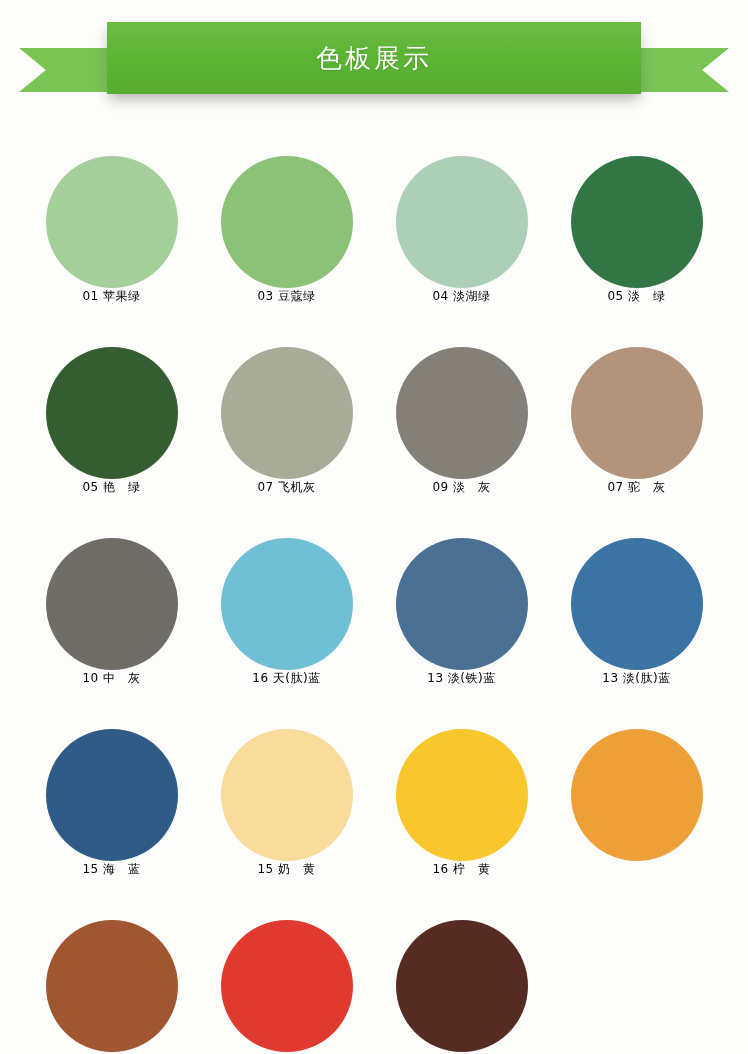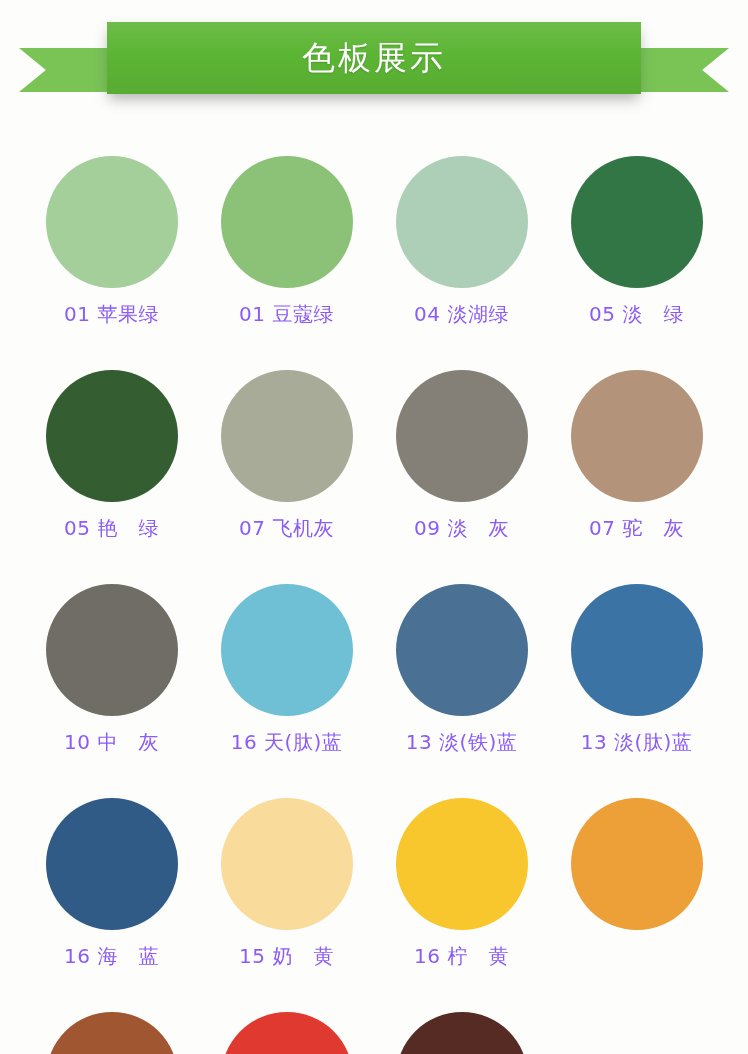--- a/index.html
+++ b/index.html
@@ -44,21 +44,21 @@
     background: linear-gradient(180deg, rgba(255,255,255,0.10) 0%, rgba(255,255,255,0) 45%, rgba(0,0,0,0.05) 100%);
     pointer-events: none;
   }
   .ribbon-title {
     position: absolute;
     inset: 0;
     display: flex;
     align-items: center;
     justify-content: center;
     color: #ffffff;
-    font-size: 33px;
+    font-size: 26px;
     letter-spacing: 3px;
     font-weight: 400;
     text-shadow: 0 1px 2px rgba(0,0,0,0.16);
     white-space: nowrap;
   }
 
   
   .tail {
     position: absolute;
     top: 48px;
@@ -104,23 +104,22 @@
     flex-direction: column;
     align-items: center;
   }
   .chip {
     width: 132px;
     height: 132px;
     border-radius: 50%;
     background: #ccc;
   }
   .chip-label {
-    margin-top: 13px;
-    font-size: 20px;
-    color: #8b5cf6;
+    font-size: 12px;
+    color: #000000;
     letter-spacing: 0.5px;
     white-space: pre;
     font-family: "DejaVu Sans", "Liberation Sans", sans-serif;
   }
 </style>
 </head>
 <body style="background: rgb(253, 253, 251);">
 
 <div class="banner-wrap">
   <div class="tail tail-left" style="background: rgb(121, 196, 85);"></div>
@@ -133,21 +132,21 @@
   </div>
 </div>
 
 <div class="palette" id="palette">
     <div class="swatch">
       <div class="chip" style="background: rgb(164, 206, 154);"></div>
       <div class="chip-label">01 苹果绿</div>
     </div>
     <div class="swatch">
       <div class="chip" style="background: rgb(139, 194, 120);"></div>
-      <div class="chip-label">01 豆蔻绿</div>
+      <div class="chip-label">03 豆蔻绿</div>
     </div>
     <div class="swatch">
       <div class="chip" style="background: rgb(173, 207, 184);"></div>
       <div class="chip-label">04 淡湖绿</div>
     </div>
     <div class="swatch">
       <div class="chip" style="background: rgb(50, 118, 69);"></div>
       <div class="chip-label">05 淡　绿</div>
     </div>
     <div class="swatch">
@@ -177,21 +176,21 @@
     <div class="swatch">
       <div class="chip" style="background: rgb(74, 112, 147);"></div>
       <div class="chip-label">13 淡(铁)蓝</div>
     </div>
     <div class="swatch">
       <div class="chip" style="background: rgb(59, 116, 164);"></div>
       <div class="chip-label">13 淡(肽)蓝</div>
     </div>
     <div class="swatch">
       <div class="chip" style="background: rgb(47, 91, 134);"></div>
-      <div class="chip-label">16 海　蓝</div>
+      <div class="chip-label">15 海　蓝</div>
     </div>
     <div class="swatch">
       <div class="chip" style="background: rgb(249, 219, 155);"></div>
       <div class="chip-label">15 奶　黄</div>
     </div>
     <div class="swatch">
       <div class="chip" style="background: rgb(248, 198, 45);"></div>
       <div class="chip-label">16 柠　黄</div>
     </div>
     <div class="swatch">

